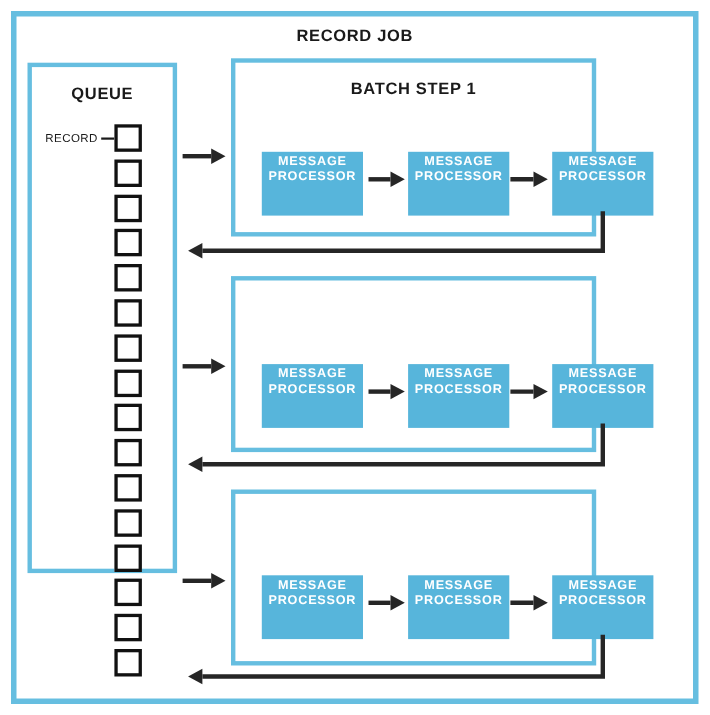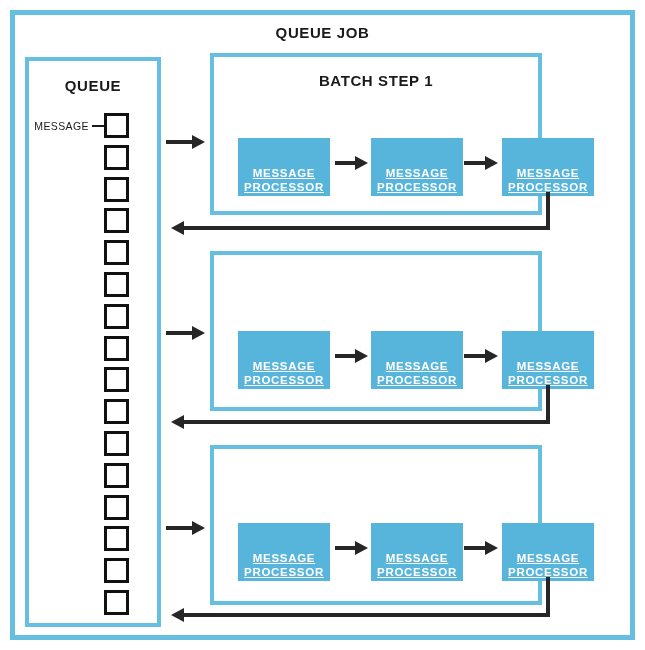--- a/index.html
+++ b/index.html
@@ -26,21 +26,21 @@
     font-size: 15px;
     font-weight: bold;
     letter-spacing: 0.6px;
     color: #1A1A1A;
   }
 
   
   .queue-box {
     position: absolute;
     left: 25px; top: 57px;
-    width: 136px; height: 570px;
+    width: 136px; height: 464px;
     border: 4px solid #66BEE0;
     box-sizing: border-box;
   }
   .queue-title {
     margin-top: 16px;
     text-align: center;
     font-size: 15px;
     font-weight: bold;
     letter-spacing: 0.6px;
     color: #1A1A1A;
@@ -104,30 +104,29 @@
     color: #1A1A1A;
   }
 
   
   .proc {
     position: absolute;
     width: 92px; height: 58px;
     background: #57B5DB;
     color: #FFFFFF;
     display: flex;
-    align-items: flex-end;
+    align-items: flex-start;
     justify-content: center;
     text-align: center;
     font-size: 11.5px;
     font-weight: bold;
     letter-spacing: 0.7px;
     line-height: 14px;
     box-sizing: border-box;
     padding: 2px 6px;
-    text-decoration: underline;
   }
   .proc-a { left: 24px; }
   .proc-b { left: 157px; }
   .proc-c { left: 288px; }
   .step1 .proc { top: 81px; }
   .step2 .proc { top: 76px; }
   .step3 .proc { top: 74px; }
 
   
   .overlay {
@@ -138,29 +137,29 @@
   }
   .overlay line, .overlay path { stroke: #262626; stroke-width: 4; fill: none; }
   .overlay polygon { fill: #262626; stroke: none; }
 </style>
 </head>
 <body>
 
 <div class="canvas">
 
   <div class="outer-box">
-    <div class="outer-title">QUEUE JOB</div>
+    <div class="outer-title">RECORD JOB</div>
   </div>
 
   <div class="queue-box">
     <div class="queue-title">QUEUE</div>
   </div>
 
   <div class="record-pointer">
-    <span class="record-label">MESSAGE</span>
+    <span class="record-label">RECORD</span>
     <span class="record-dash"></span>
   </div>
 
   <div class="records">
       <div class="record-sq"></div>
       <div class="record-sq"></div>
       <div class="record-sq"></div>
       <div class="record-sq"></div>
       <div class="record-sq"></div>
       <div class="record-sq"></div>

